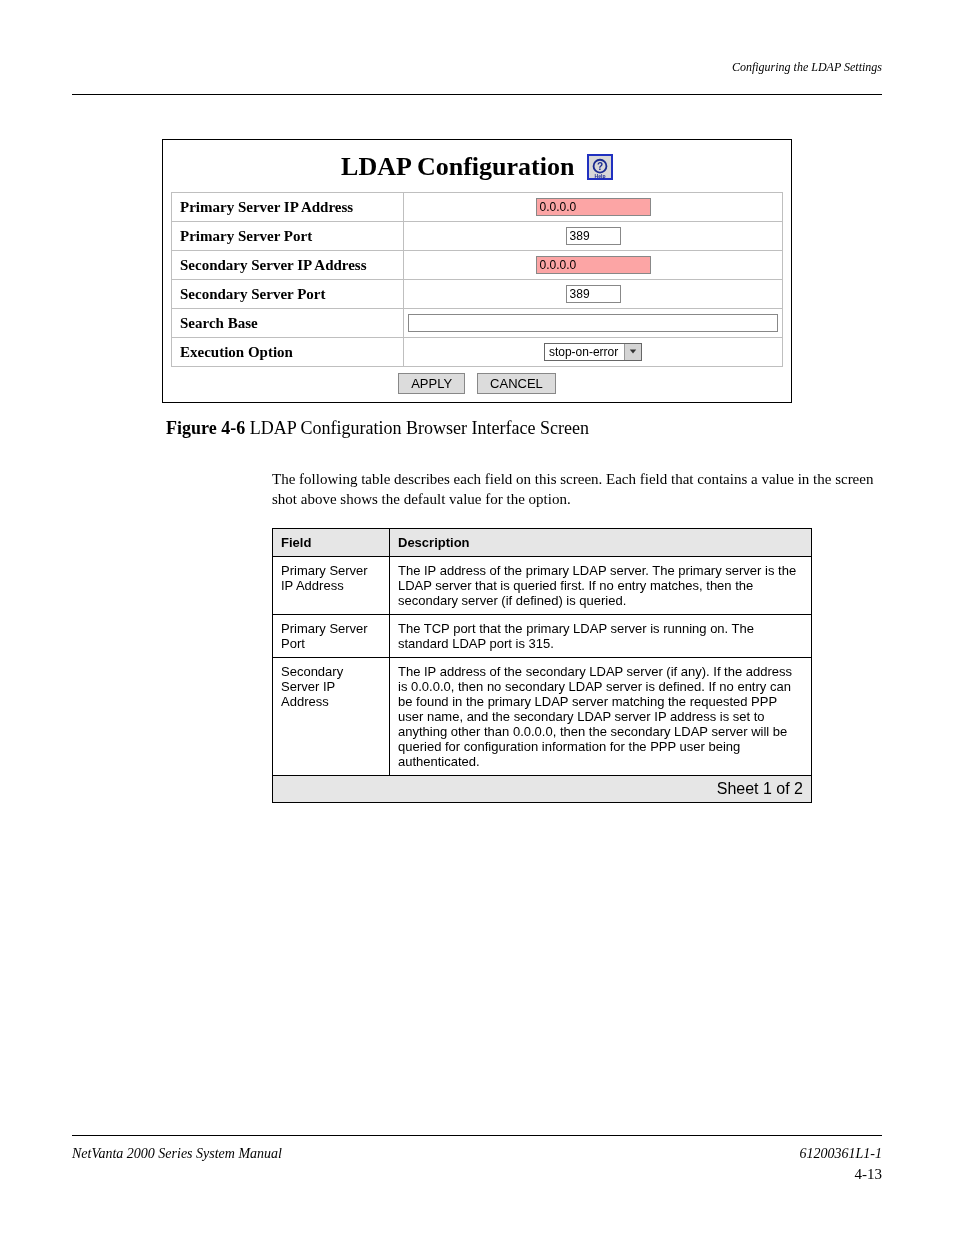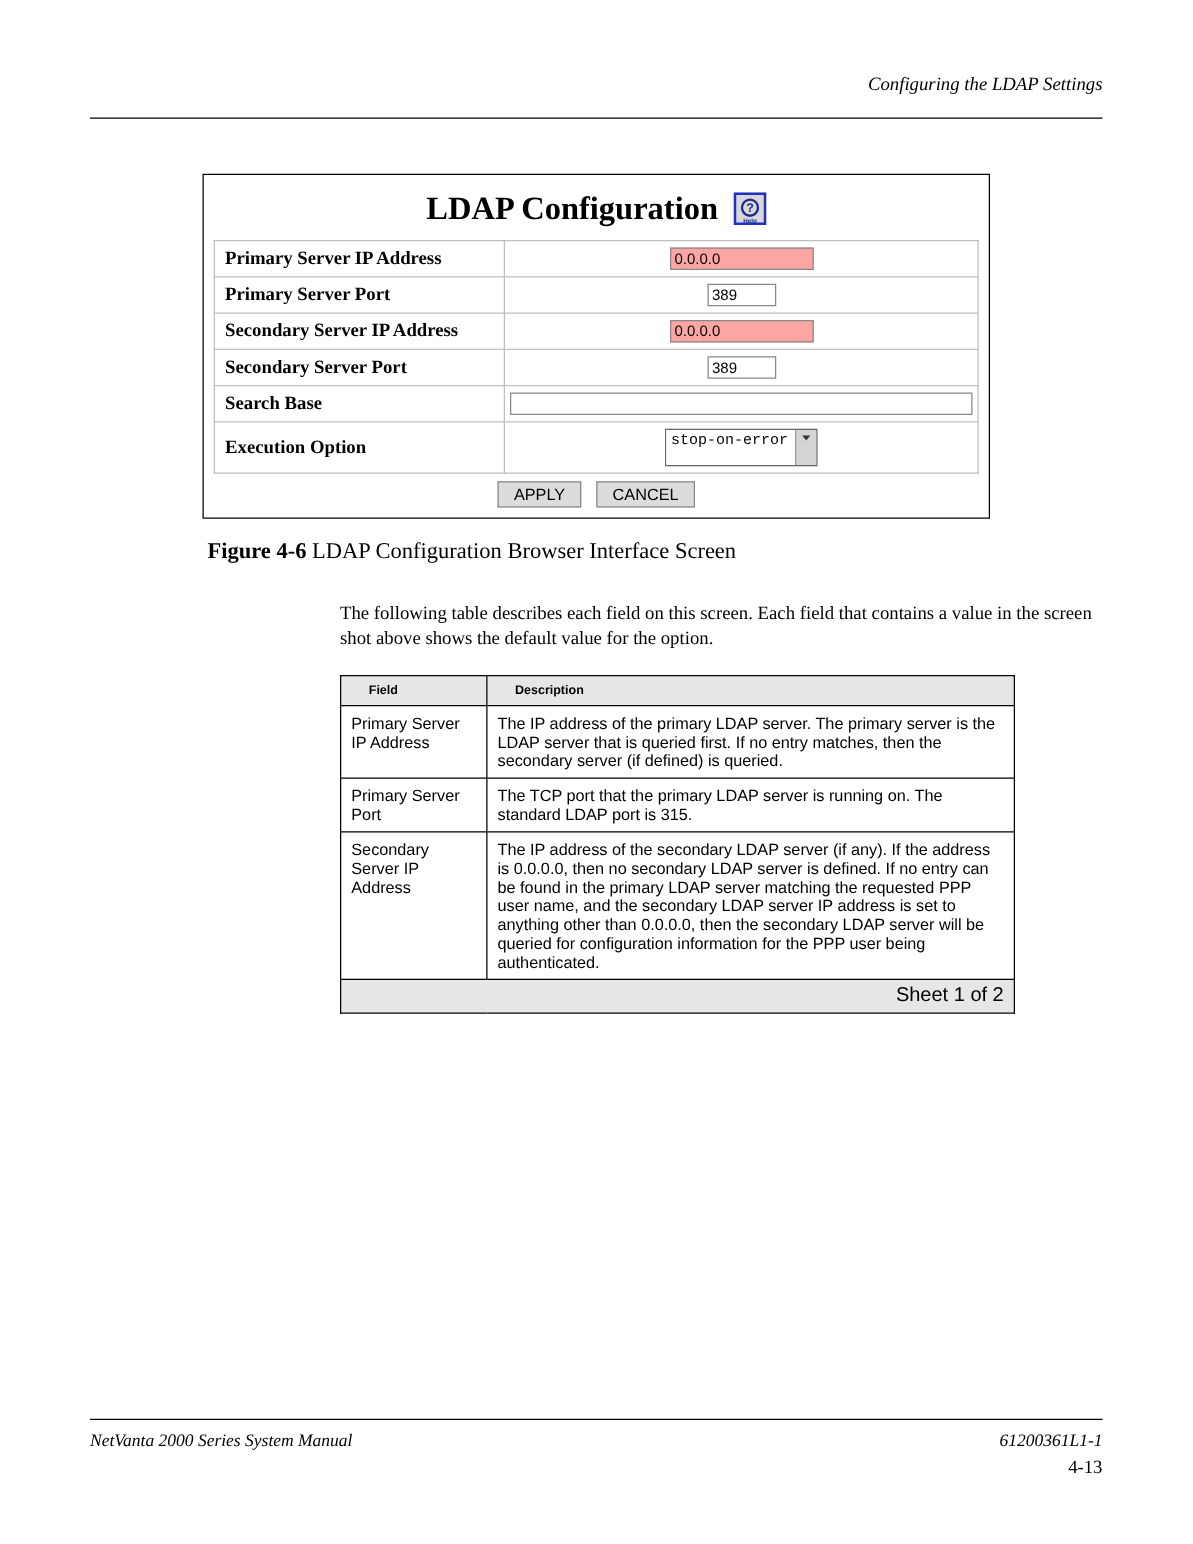--- a/index.html
+++ b/index.html
@@ -20,21 +20,21 @@
     height: 44px;
     border-bottom: 1.5px solid #000;
     position: relative;
     margin-bottom: 44px;
   }
   .header-right {
     position: absolute;
     right: 0;
     top: 10px;
     font-style: italic;
-    font-size: 15px;
+    font-size: 12px;
   }
 
   .config-panel {
     width: 630px;
     margin: 15px auto;
     border: 1.5px solid #000;
     padding: 6px 8px 8px 8px;
     box-sizing: border-box;
   }
   .config-title-row {
@@ -102,23 +102,23 @@
     background: #fff;
     padding: 1px 3px;
   }
   .config-table td.field-wide {
     padding: 5px 4px;
   }
   .select-box {
     display: inline-block;
     border: 1px solid #666;
     background: #e6e6e6;
-    font-family: Liberation Mono, monospace;
-    font-size: 12px;
-    height: 30px;
+    font-family: Liberation Sans, sans-serif;
+    font-size: 12px;
+    height: 18px;
     line-height: 16px;
     box-sizing: border-box;
   }
   .select-box .sel-text {
     display: inline-block;
     background: #fff;
     padding: 0 6px 0 4px;
     height: 100%;
   }
   .select-box .sel-btn {
@@ -162,23 +162,23 @@
 
   .def-table {
     border-collapse: collapse;
     width: 540px;
     margin-left: 200px;
     font-family: Arial, Helvetica, sans-serif;
   }
   .def-table th {
     background: #e6e6e6;
     border: 1px solid #000;
-    font-size: 10px;
+    font-size: 13px;
     font-weight: bold;
-    padding: 6px 22px;
+    padding: 6px 8px;
     text-align: left;
   }
   .def-table td {
     border: 1px solid #000;
     font-size: 13px;
     padding: 6px 8px;
     vertical-align: top;
   }
   .def-table td.defname {
     width: 100px;

